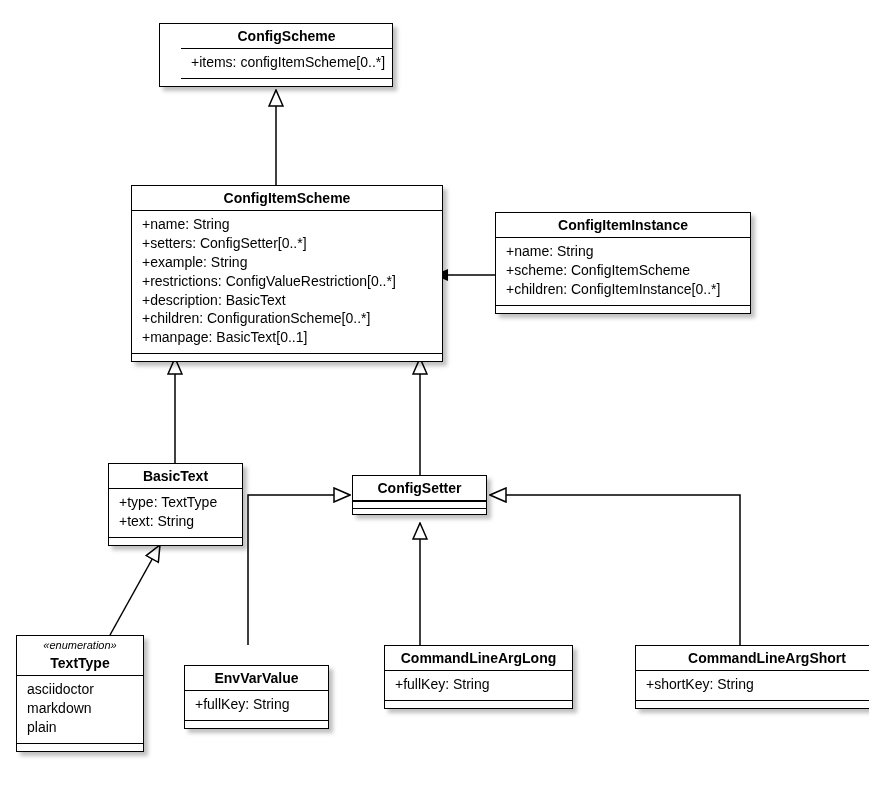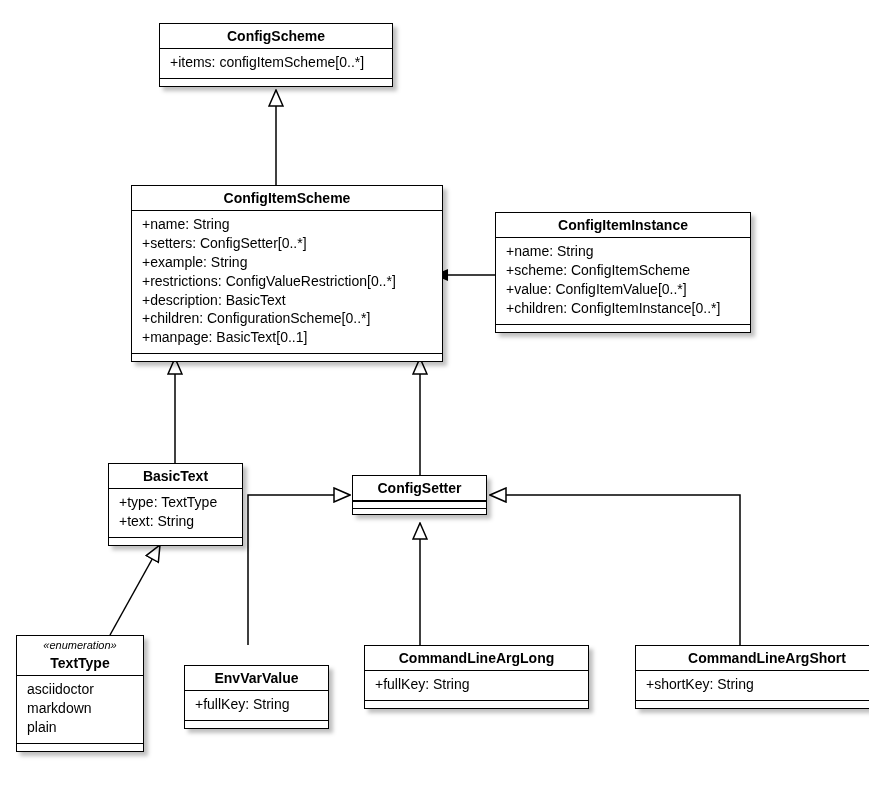--- a/index.html
+++ b/index.html
@@ -88,21 +88,21 @@
 
     <line x1="110" y1="635" x2="160" y2="545" stroke="#000" stroke-width="1.5" marker-end="url(#tri-open)"></line>
 
     <polyline points="248,645 248,495 350,495" fill="none" stroke="#000" stroke-width="1.5" marker-end="url(#tri-open)"></polyline>
 
     <line x1="420" y1="645" x2="420" y2="523" stroke="#000" stroke-width="1.5" marker-end="url(#tri-open)"></line>
 
     <polyline points="740,645 740,495 490,495" fill="none" stroke="#000" stroke-width="1.5" marker-end="url(#tri-open)"></polyline>
   </svg>
 
-  <div class="uml-class" style="left:159px; top:23px; width:234px;">
+  <div class="uml-class" style="left:159px; top:23px; width:234px;padding-left:21px;">
     <div class="uml-title">ConfigScheme</div>
     <div class="uml-body">
       <div>+items: configItemScheme[0..*]</div>
     </div>
     <div class="uml-empty"></div>
   </div>
 
   <div class="uml-class" style="left:118px; top:185px; width:312px;margin-left:13px;">
     <div class="uml-title">ConfigItemScheme</div>
     <div class="uml-body">
@@ -115,21 +115,20 @@
       <div>+manpage: BasicText[0..1]</div>
     </div>
     <div class="uml-empty"></div>
   </div>
 
   <div class="uml-class" style="left:495px; top:212px; width:256px;">
     <div class="uml-title">ConfigItemInstance</div>
     <div class="uml-body">
       <div>+name: String</div>
       <div>+scheme: ConfigItemScheme</div>
-      <div>+value: ConfigItemValue[0..*]</div>
       <div>+children: ConfigItemInstance[0..*]</div>
     </div>
     <div class="uml-empty"></div>
   </div>
 
   <div class="uml-class" style="left:352px; top:475px; width:135px;">
     <div class="uml-title">ConfigSetter</div>
     <div class="uml-double-empty">
       <div></div>
         <div></div>
@@ -157,21 +156,21 @@
   </div>
 
   <div class="uml-class" style="left:184px; top:645px; width:145px;margin-top:20px;">
     <div class="uml-title">EnvVarValue</div>
     <div class="uml-body">
       <div>+fullKey: String</div>
     </div>
     <div class="uml-empty"></div>
   </div>
 
-  <div class="uml-class" style="left:364px; top:645px; width:225px;">
+  <div class="uml-class" style="left:384px; top:645px; width:189px;">
     <div class="uml-title">CommandLineArgLong</div>
     <div class="uml-body">
       <div>+fullKey: String</div>
     </div>
     <div class="uml-empty"></div>
   </div>
 
   <div class="uml-class" style="left:635px; top:645px; width:264px;">
     <div class="uml-title">CommandLineArgShort</div>
     <div class="uml-body">

